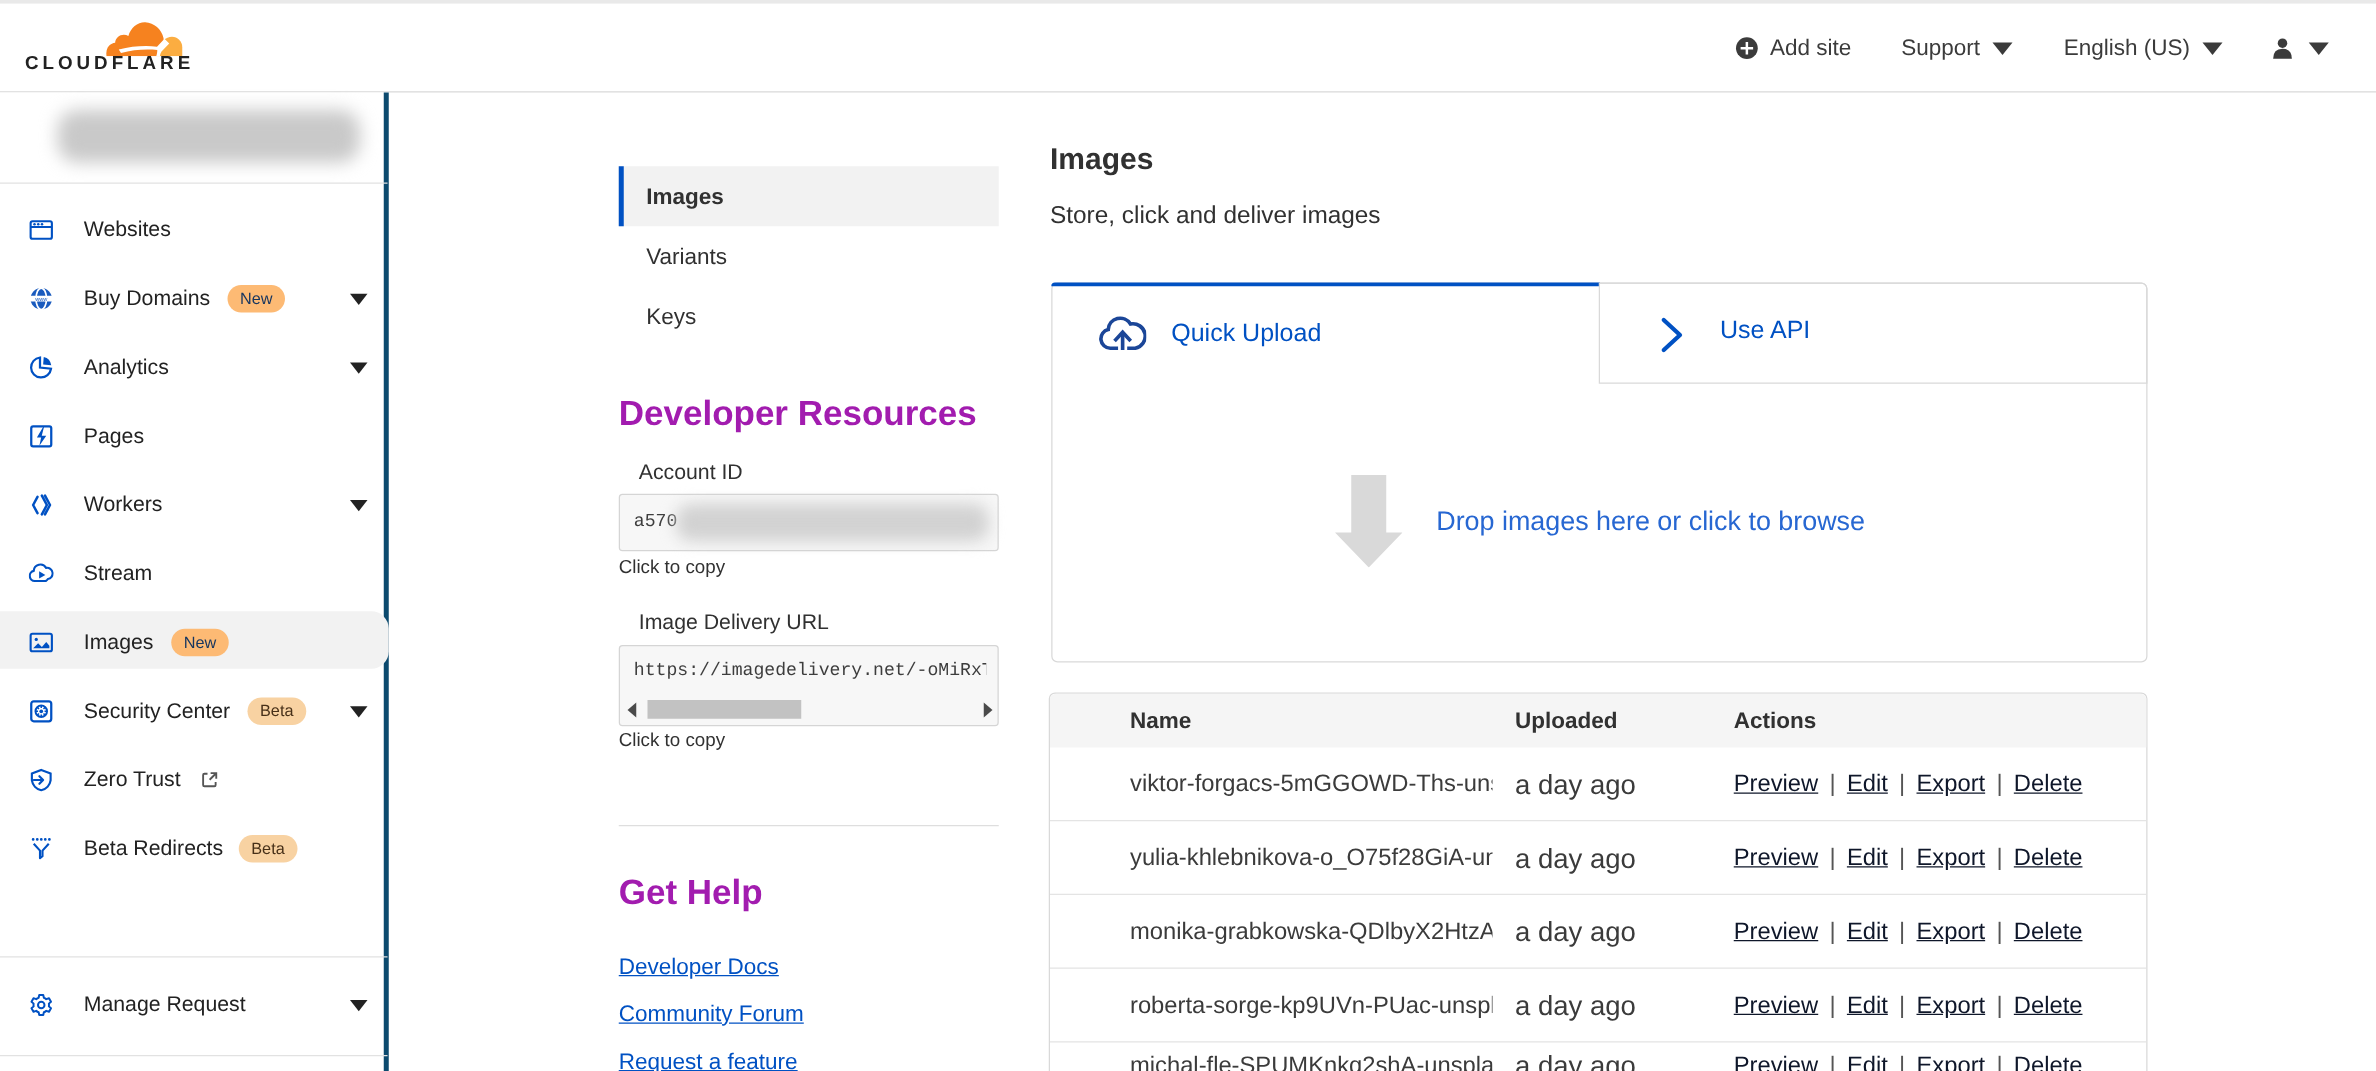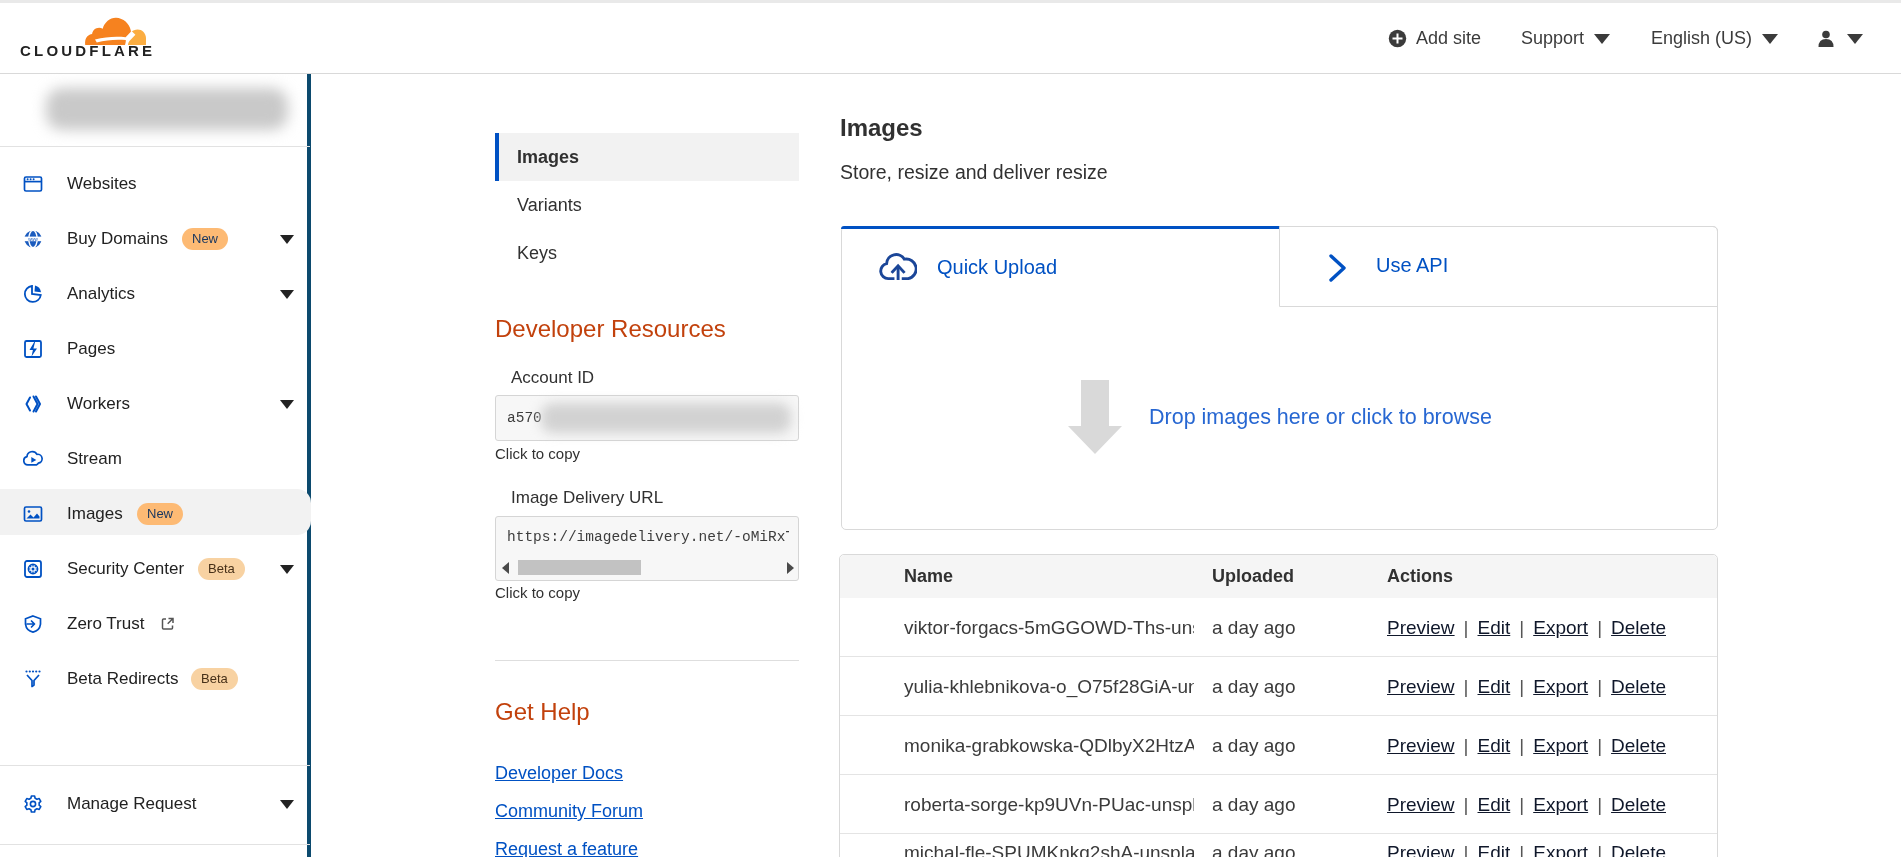--- a/index.html
+++ b/index.html
@@ -19,21 +19,21 @@
 .snav .lbl{position:absolute;left:67px;top:50%;transform:translateY(-50%);font-size:17px;color:#222;white-space:nowrap}
 .snav svg.icon{position:absolute;left:23px;top:50%;transform:translateY(-50%)}
 .badge{position:absolute;top:50%;transform:translateY(-50%);font-size:13px;border-radius:11px;padding:0 10px;height:22px;line-height:22px}
 .bnew{background:#fdba74;color:#16355f}
 .bbeta{background:#f8d2a2;color:#473018}
 .scaret{position:absolute;left:280px;top:50%;margin-top:-4px;width:0;height:0;border-left:7px solid transparent;border-right:7px solid transparent;border-top:9px solid #222}
 #imghl{position:absolute;left:0;top:415px;width:311px;height:46px;background:#f2f2f2;border-radius:0 14px 14px 0}
 
 .mnav{position:absolute;left:495px;width:304px;height:48px;font-size:18px;color:#313131;display:flex;align-items:center;padding-left:22px}
 #mnavactive{background:#f2f2f2;border-left:4px solid #0051c3;font-weight:bold;padding-left:18px}
-.mhead{position:absolute;left:495px;font-size:24px;font-weight:normal;color:#c2410c;white-space:nowrap}
+.mhead{position:absolute;left:495px;font-size:28px;font-weight:bold;color:#a21caf;white-space:nowrap}
 .mlabel{position:absolute;left:511px;font-size:17px;color:#313131;white-space:nowrap}
 .copybox{position:absolute;left:495px;width:304px;background:#f7f7f7;border:1px solid #d5d5d5;border-radius:3px}
 .mono{font-family:"Liberation Mono",monospace;color:#3d3d3d;white-space:nowrap}
 .small{position:absolute;left:495px;font-size:15px;color:#313131}
 .mdiv{position:absolute;left:495px;width:304px;height:1px;background:#dedede}
 .mlink{position:absolute;left:495px;font-size:18px;color:#0051c3;text-decoration:underline;white-space:nowrap}
 
 #main-title{position:absolute;left:840px;top:114px;font-size:24px;font-weight:bold;color:#313131}
 #main-sub{position:absolute;left:840px;top:161px;font-size:19.5px;color:#313131}
 #upcard{position:absolute;left:841px;top:226px;width:877px;height:304px;border:1px solid #d9d9d9;border-radius:5px;background:#fff}
@@ -41,21 +41,21 @@
 #apitab{position:absolute;left:437px;top:-1px;width:439px;height:81px;border:1px solid #d9d9d9;border-radius:0 5px 0 0}
 .tabtxt{position:absolute;font-size:20px;color:#0051c3;white-space:nowrap}
 #droparrow{position:absolute;left:226px;top:153px}
 #droptxt{position:absolute;left:307px;top:178px;font-size:21.5px;color:#2767d2;white-space:nowrap}
 
 #tbl{position:absolute;left:839px;top:554px;width:879px;height:400px;border:1px solid #d9d9d9;border-radius:5px;background:#fff}
 #tblhead{position:absolute;left:0;top:0;width:877px;height:43px;background:#f5f5f5;border-radius:5px 5px 0 0}
 .th{position:absolute;top:0;height:43px;line-height:43px;font-weight:bold;font-size:18px;color:#313131}
 .trow{position:absolute;left:0;width:877px;height:59px;border-bottom:1px solid #e4e4e4}
 .tname{position:absolute;left:64px;top:0;width:290px;height:59px;line-height:59px;font-size:19px;color:#3b3b3b;overflow:hidden;white-space:nowrap}
-.tdate{position:absolute;left:372px;top:0;height:59px;line-height:59px;font-size:19px;color:#3b3b3b;white-space:nowrap}
+.tdate{position:absolute;left:372px;top:0;height:59px;line-height:59px;font-size:22px;color:#3b3b3b;white-space:nowrap}
 .tact{position:absolute;left:547px;top:0;height:59px;line-height:59px;font-size:19px;white-space:nowrap}
 .tact a{color:#0f172a;text-decoration:underline}
 .tact span{color:#555;padding:0 9px}
 </style>
 </head>
 <body>
 <div id="topstrip"></div>
 <div id="header">
   <svg style="position:absolute;left:84px;top:14px" width="62" height="28" viewBox="0 0 62 28">
     <path fill="#FBAD41" d="M43.5 28 L43.5 22 C44.2 16.6 48.6 12.4 53.6 12.4 C58.1 12.4 61.5 15.8 62 20.8 L62 28 Z"></path>
@@ -211,21 +211,21 @@
   <div class="small" style="top:584px">Click to copy</div>
   <div class="mdiv" style="top:660px"></div>
   <div class="mhead" style="top:698px">Get Help</div>
   <div class="mlink" style="top:763px">Developer Docs</div>
   <div class="mlink" style="top:801px">Community Forum</div>
   <div class="mlink" style="top:839px">Request a feature</div>
 </div>
 
 <div id="main">
   <div id="main-title">Images</div>
-  <div id="main-sub">Store, resize and deliver resize</div>
+  <div id="main-sub">Store, click and deliver images</div>
   <div id="upcard">
     <div id="bluebar"></div>
     <div id="apitab"></div>
     <svg style="position:absolute;left:37px;top:25px" width="38" height="29" viewBox="0 0 38 29">
       <path d="M14 26.6 H 9.2 A 7.6 7.6 0 0 1 7.6 11.6 A 9.6 9.6 0 0 1 25.4 7.2 A 8.1 8.1 0 0 1 29.2 26.6 H 24.2" fill="none" stroke="#1b4698" stroke-width="2.9" stroke-linecap="square"></path>
       <path d="M13.6 19.8 L 19.1 13.8 L 24.6 19.8" fill="none" stroke="#1b4698" stroke-width="2.9" stroke-linejoin="miter" stroke-linecap="square"></path>
       <path d="M19.1 15.5 V 28" stroke="#1b4698" stroke-width="2.9"></path>
     </svg>
     <div class="tabtxt" style="left:95px;top:40px;transform:translateY(-50%)">Quick Upload</div>
     <svg style="position:absolute;left:485px;top:26px" width="22" height="30" viewBox="0 0 22 30">

